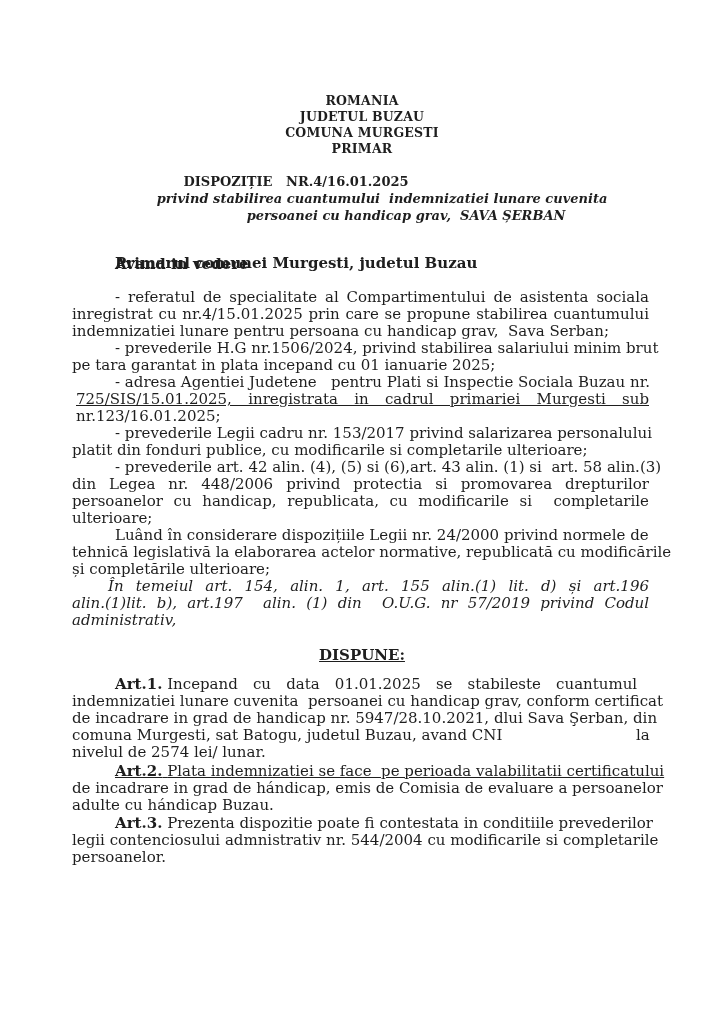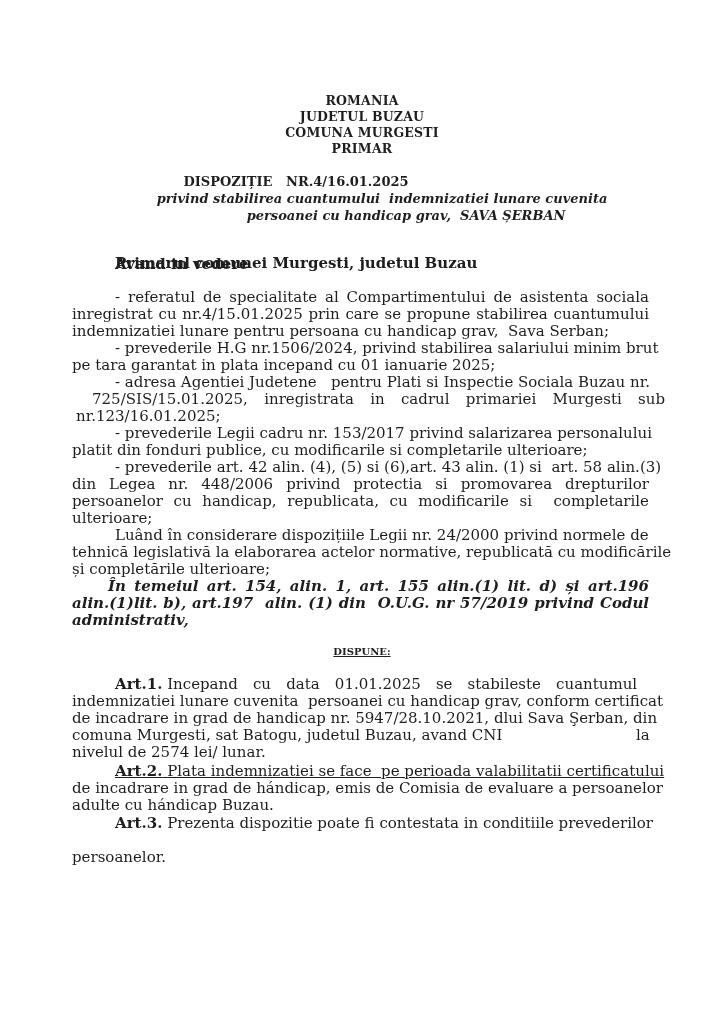--- a/index.html
+++ b/index.html
@@ -7,23 +7,23 @@
          font-family: "DejaVu Serif", "Liberation Serif", serif; color: #1e1e1e; }
   .page { position: absolute; left: 0; top: 0; width: 724px; height: 1024px; }
   .hdr { position: absolute; left: 0; width: 724px; text-align: center;
          font-weight: bold; font-size: 12.5px; letter-spacing: 0.2px; }
   .title { position: absolute; left: 0; width: 592px; text-align: center; font-weight: bold; font-size: 13px; }
   .subtitle { position: absolute; left: 0; width: 724px; text-align: center; font-weight: bold;
               font-style: italic; font-size: 13px; }
   .line { position: absolute; font-size: 15px; white-space: nowrap; line-height: 17px; }
   .just { text-align: justify; text-align-last: justify; white-space: normal; }
   .b { font-weight: bold; }
-  .bi { font-weight: bold; font-style: italic; }
+  .bi { font-weight: normal; font-style: italic; }
   .dispune { position: absolute; left: 0; width: 724px; text-align: center; font-weight: bold;
-             font-size: 10px; text-decoration: underline; }
+             font-size: 15px; text-decoration: underline; }
 </style>
 </head>
 <body>
 
 <div class="page">
 
   <div class="hdr" style="top:93px">ROMANIA</div>
   <div class="hdr" style="top:109px">JUDETUL BUZAU</div>
   <div class="hdr" style="top:125px">COMUNA MURGESTI</div>
   <div class="hdr" style="top:141px">PRIMAR</div>
@@ -34,21 +34,21 @@
 
   <div class="line b" style="top:255px; left:115px;">Primarul comunei Murgesti, judetul Buzau</div>
   <div class="line b" style="top:256px; left:115px;">Avand in vedere</div>
 
   <div class="line just" style="top:289px; left:115px; width:534px; white-space:pre;">- referatul de specialitate al Compartimentului de asistenta sociala</div>
   <div class="line just" style="top:306px; left:72px; width:577px; white-space:pre;">inregistrat cu nr.4/15.01.2025 prin care se propune stabilirea cuantumului</div>
   <div class="line" style="top:323px; left:72px; white-space:pre;">indemnizatiei lunare pentru persoana cu handicap grav,  Sava Serban;</div>
   <div class="line just" style="top:340px; left:115px; width:534px; white-space:pre;">- prevederile H.G nr.1506/2024, privind stabilirea salariului minim brut</div>
   <div class="line" style="top:357px; left:72px; white-space:pre;">pe tara garantat in plata incepand cu 01 ianuarie 2025;</div>
   <div class="line" style="top:374px; left:115px; white-space:pre;">- adresa Agentiei Judetene   pentru Plati si Inspectie Sociala Buzau nr.</div>
-  <div class="line just" style="top:391px; left:92px; width:573px; white-space:pre;">725/SIS/15.01.2025,   inregistrata   in   cadrul   primariei   Murgesti   sub</div>
+  <div class="line just" style="top:391px; left:76px; width:573px; white-space:pre;text-decoration:underline;">725/SIS/15.01.2025,   inregistrata   in   cadrul   primariei   Murgesti   sub</div>
   <div class="line" style="top:408px; left:76px; white-space:pre;">nr.123/16.01.2025;</div>
   <div class="line just" style="top:425px; left:115px; width:534px; white-space:pre;">- prevederile Legii cadru nr. 153/2017 privind salarizarea personalului</div>
   <div class="line" style="top:442px; left:72px; white-space:pre;">platit din fonduri publice, cu modificarile si completarile ulterioare;</div>
   <div class="line" style="top:459px; left:115px; white-space:pre;">- prevederile art. 42 alin. (4), (5) si (6),art. 43 alin. (1) si  art. 58 alin.(3)</div>
   <div class="line just" style="top:476px; left:72px; width:577px; white-space:pre;">din  Legea  nr.  448/2006  privind  protectia  si  promovarea  drepturilor</div>
   <div class="line just" style="top:493px; left:72px; width:577px; white-space:pre;">persoanelor  cu  handicap,  republicata,  cu  modificarile  si    completarile</div>
   <div class="line" style="top:510px; left:72px; white-space:pre;">ulterioare;</div>
   <div class="line" style="top:527px; left:115px; white-space:pre;">Luând în considerare dispozițiile Legii nr. 24/2000 privind normele de</div>
   <div class="line" style="top:544px; left:72px; white-space:pre;">tehnică legislativă la elaborarea actelor normative, republicată cu modificările</div>
   <div class="line" style="top:561px; left:72px; white-space:pre;">și completările ulterioare;</div>
@@ -73,15 +73,16 @@
     <span class="b">Art.2.</span>
     <span style="white-space:pre;">Plata indemnizatiei se face  pe perioada valabilitatii certificatului</span>
   </div>
   <div class="line" style="top:780px; left:72px; white-space:pre;">de incadrare in grad de hándicap, emis de Comisia de evaluare a persoanelor</div>
   <div class="line" style="top:797px; left:72px; white-space:pre;">adulte cu hándicap Buzau.</div>
 
   <div class="line" style="top:815px; left:115px; width:534px;">
     <span class="b">Art.3.</span>
     <span style="white-space:pre;">Prezenta dispozitie poate fi contestata in conditiile prevederilor</span>
   </div>
+  <div class="line" style="top:832px; left:72px; white-space:pre;">legii contenciosului admnistrativ nr. 544/2004 cu modificarile si completarile</div>
   <div class="line" style="top:849px; left:72px; white-space:pre;">persoanelor.</div>
 
 </div>
 
 </body></html>

